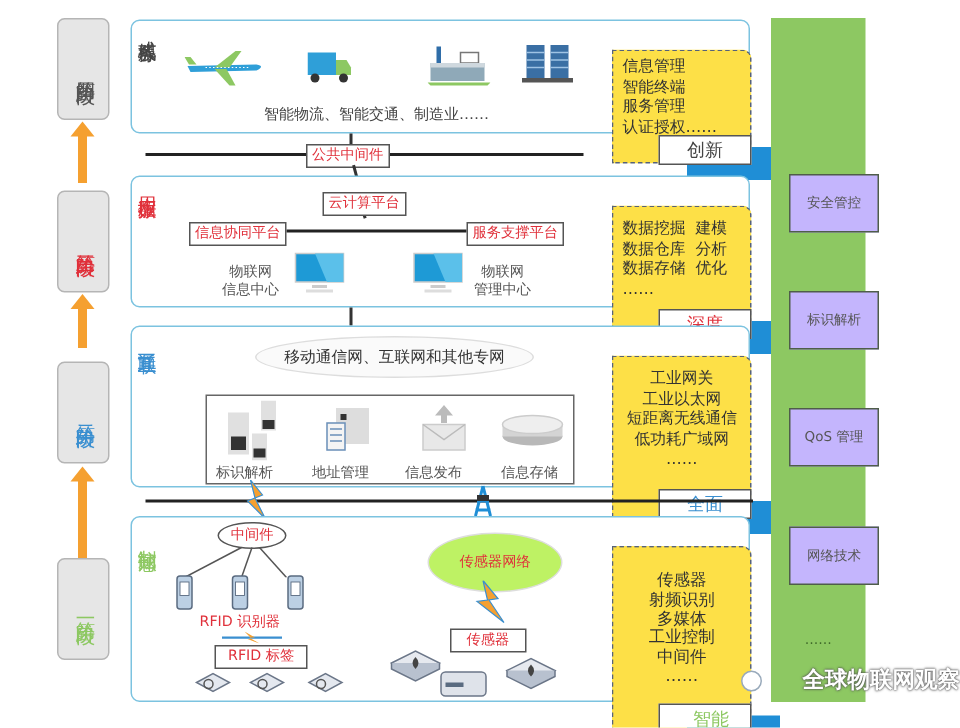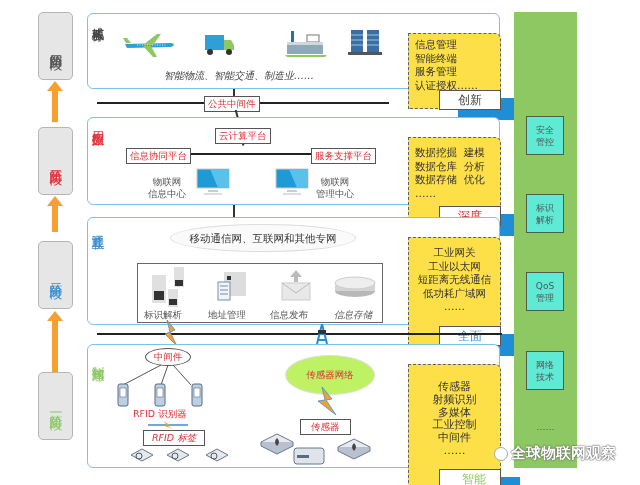--- a/index.html
+++ b/index.html
@@ -29,21 +29,21 @@
 
   .redbox { position: absolute; border: 1.5px solid #555; background: #fff; color: #e0303a; font-size: 9.5px;
             padding: 0 3px; line-height: 14px; white-space: nowrap; }
 
   .hline { position: absolute; height: 2px; background: #222; }
   .vline { position: absolute; width: 1.5px; background: #333; }
 
   .support { position: absolute; left: 514px; top: 12px; width: 63px; height: 456px; background: #8dc862; }
   .support-title { position: absolute; top: 22px; width: 100%; text-align: center; font-size: 13.5px; font-weight: bold;
                    color: #2f5a1d; line-height: 18px; }
-  .sbox { position: absolute; left: 12px; width: 38px; height: 39px; background: #5eead4; border: 1.5px solid #4f5d4a;
+  .sbox { position: absolute; left: 12px; width: 60px; height: 39px; background: #c4b5fd; border: 1.5px solid #4f5d4a;
           font-size: 9px; line-height: 12px; text-align: center; display: flex; align-items: center; justify-content: center; color: #555; }
 
   .caption { font-size: 10px; color: #444; }
   .lbl { position: absolute; font-size: 9.5px; color: #555; text-align: center; line-height: 12px; }
 </style>
 </head>
 <body>
 
 <div class="stage" style="top: 12px; height: 68px; color: rgb(85, 85, 85);" id="st0">第四阶段</div>
 <div class="arrow" style="top:90px;height:32px;"></div>
@@ -86,21 +86,21 @@
         <line x1="3" y1="7" x2="15" y2="7"></line>
         <line x1="3" y1="12" x2="15" y2="12"></line>
         <line x1="3" y1="17" x2="15" y2="17"></line>
     <line x1="19" y1="7" x2="31" y2="7"></line>
         <line x1="19" y1="12" x2="31" y2="12"></line>
         <line x1="19" y1="17" x2="31" y2="17"></line>
       </g>
     <rect x="0" y="24" width="34" height="3" fill="#555"></rect>
   </svg>
 
-  <div class="abs caption" style="left:76px;top:55px;font-style:italic;">智能物流、智能交通、制造业……</div>
+  <div class="abs caption" style="left:88px;top:55px;">智能物流、智能交通、制造业……</div>
 
   <div class="side" style="height:76px;">
     <div class="side-list" id="svc-side">
         <div style="white-space: pre;">信息管理</div>
         <div style="white-space: pre;">智能终端</div>
         <div style="white-space: pre;">服务管理</div>
         <div style="white-space: pre;">认证授权……</div>
       </div>
     <div class="tag-shadow"></div>
     <div class="tag" style="color:#444;">创新</div>
@@ -191,21 +191,21 @@
 
     <svg class="abs" style="left:196px;top:12px;" width="42" height="22" viewBox="0 0 42 22">
       <ellipse cx="21" cy="15" rx="20" ry="6" fill="#b8b8b8"></ellipse>
       <rect x="1" y="7" width="40" height="8" fill="#d4d4d4"></rect>
       <ellipse cx="21" cy="7" rx="20" ry="6" fill="#eeeeee" stroke="#ccc"></ellipse>
     </svg>
     <div id="net-services">
         <div style="position: absolute; top: 45px; left: 6px; font-size: 9.5px; color: rgb(85, 85, 85);">标识解析</div>
         <div style="position: absolute; top: 45px; left: 70px; font-size: 9.5px; color: rgb(85, 85, 85);">地址管理</div>
         <div style="position: absolute; top: 45px; left: 132px; font-size: 9.5px; color: rgb(85, 85, 85);">信息发布</div>
-        <div style="position: absolute; top: 45px; left: 196px; font-size: 9.5px; color: rgb(85, 85, 85); font-style: italic;">信息存储</div>
+        <div style="position: absolute; top: 45px; left: 196px; font-size: 9.5px; color: rgb(85, 85, 85);">信息存储</div>
       </div>
   </div>
 
   <div class="side" style="height:108px;">
     <div class="side-list center" id="net-side" style="padding-top:8px;">
         <div style="white-space: pre;">工业网关</div>
         <div style="white-space: pre;">工业以太网</div>
         <div style="white-space: pre;">短距离无线通信</div>
         <div style="white-space: pre;">低功耗广域网</div>
         <div style="white-space: pre;">……</div>
@@ -247,21 +247,21 @@
   <svg class="abs" style="left:103px;top:38px;" width="12" height="24" viewBox="0 0 12 24">
       <rect x="1" y="1" width="10" height="22" rx="2" fill="#bcd0e4" stroke="#5a6b80"></rect>
       <rect x="3" y="5" width="6" height="9" fill="#fff" stroke="#5a6b80" stroke-width="0.6"></rect>
     </svg>
 
   <div class="abs" style="left:45px;top:63px;color:#e0303a;font-size:9.5px;">RFID 识别器</div>
   <svg class="abs" style="left:60px;top:76px;" width="40" height="8" viewBox="0 0 40 8">
     <line x1="0" y1="4" x2="40" y2="4" stroke="#3a8fd0" stroke-width="1.5"></line>
     <path d="M15 0 L22 4 L18 4 L25 8 L17 5 L20 5 Z" fill="#f5a030"></path>
   </svg>
-  <div class="redbox" style="left:55px;top:85px;padding:0 8px;font-style:italic;">RFID 标签</div>
+  <div class="redbox" style="left:55px;top:85px;padding:0 8px;">RFID 标签</div>
 
   <svg class="abs" style="left:41px;top:102px;" width="26" height="16" viewBox="0 0 26 16">
       <path d="M2 8 L13 2 L24 8 L13 14 Z" fill="#e4e8ef" stroke="#6b7688"></path>
       <circle cx="10" cy="9" r="3" fill="none" stroke="#555"></circle>
     </svg>
   <svg class="abs" style="left:77px;top:102px;" width="26" height="16" viewBox="0 0 26 16">
       <path d="M2 8 L13 2 L24 8 L13 14 Z" fill="#e4e8ef" stroke="#6b7688"></path>
       <circle cx="10" cy="9" r="3" fill="none" stroke="#555"></circle>
     </svg>
   <svg class="abs" style="left:116px;top:102px;" width="26" height="16" viewBox="0 0 26 16">
@@ -314,16 +314,16 @@
     </div>
   <div class="sbox" style="top:260px;">
       <span style="padding:0 4px;">QoS 管理</span>
     </div>
   <div class="sbox" style="top:339px;">
       <span style="padding:0 5px;">网络技术</span>
     </div>
   <div class="abs" style="top:410px;width:100%;text-align:center;font-size:9px;color:#3f6a2a;">……</div>
 </div>
 
-<div class="abs" style="left:494px;top:444px;display:flex;align-items:center;">
+<div class="abs" style="left:494px;top:444px;display:flex;align-items:center;gap:24px;">
   <span style="display:inline-block;width:14px;height:14px;border:1.5px solid #9ab;border-radius:50%;background:#fff;margin-right:3px;"></span>
   <span style="font-size:15px;color:#fff;text-shadow:0 0 2px #555,0 0 1px #333;font-weight:bold;">全球物联网观察</span>
 </div>
 
 </body></html>

